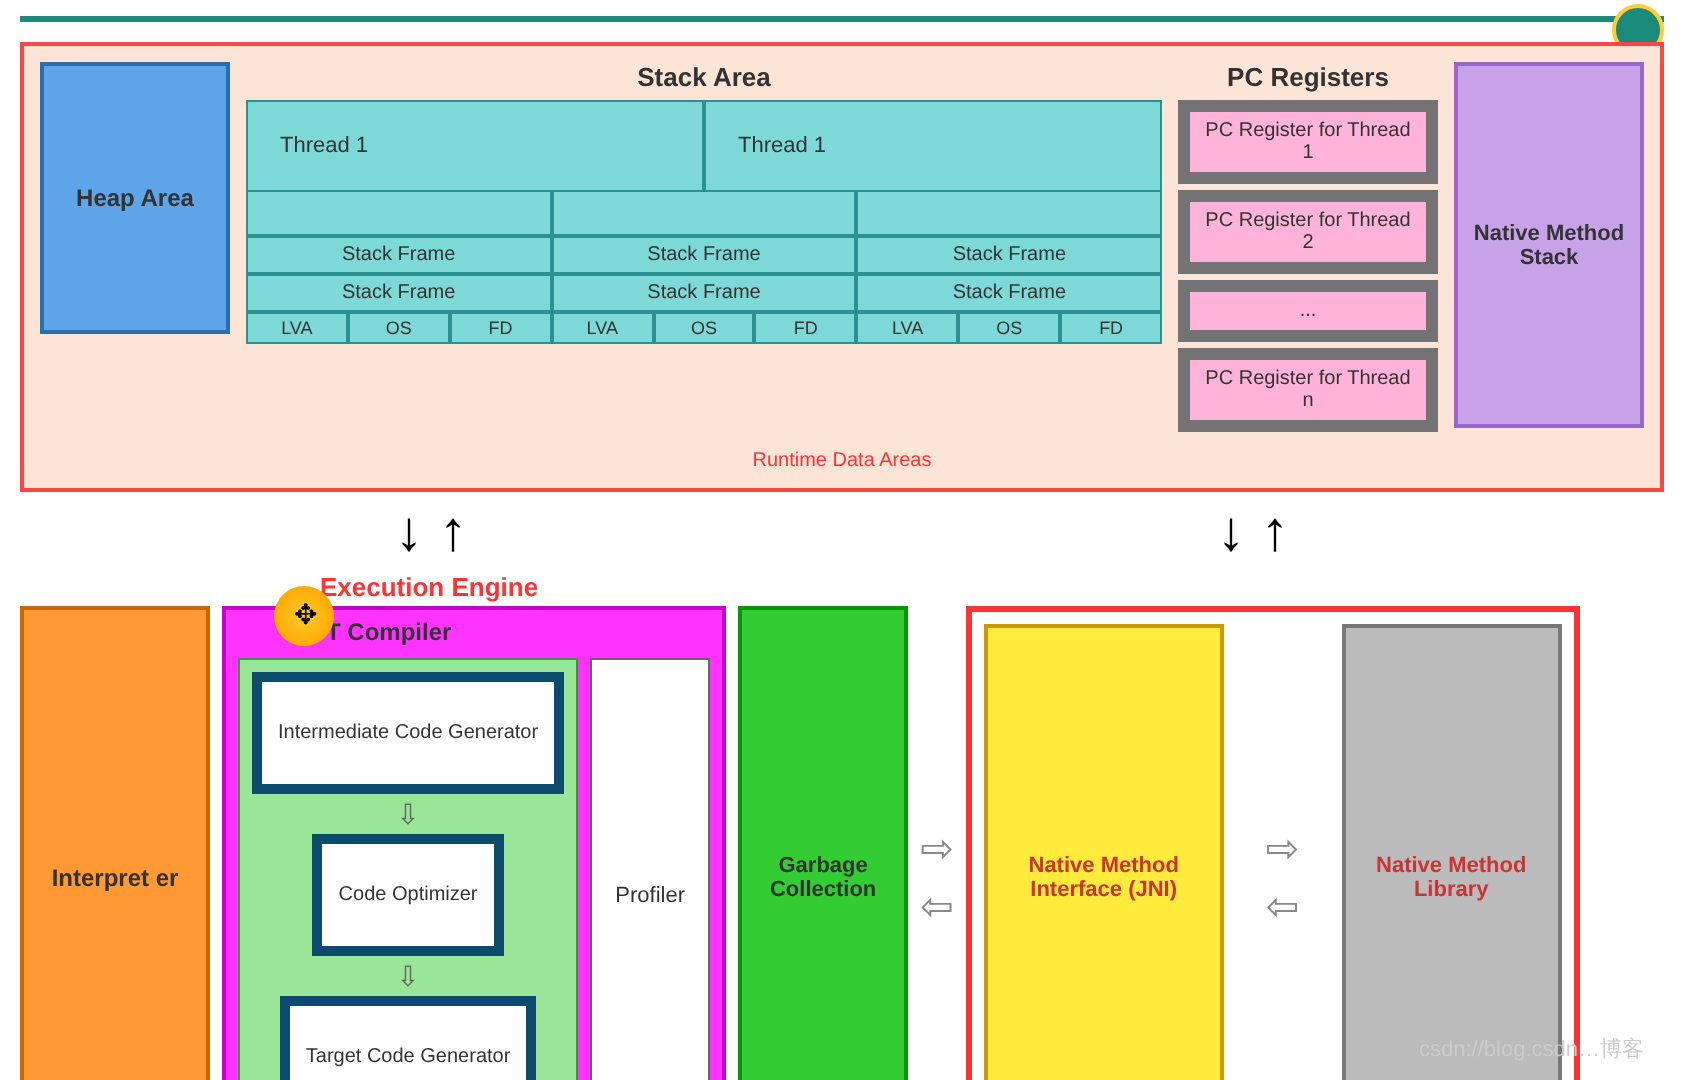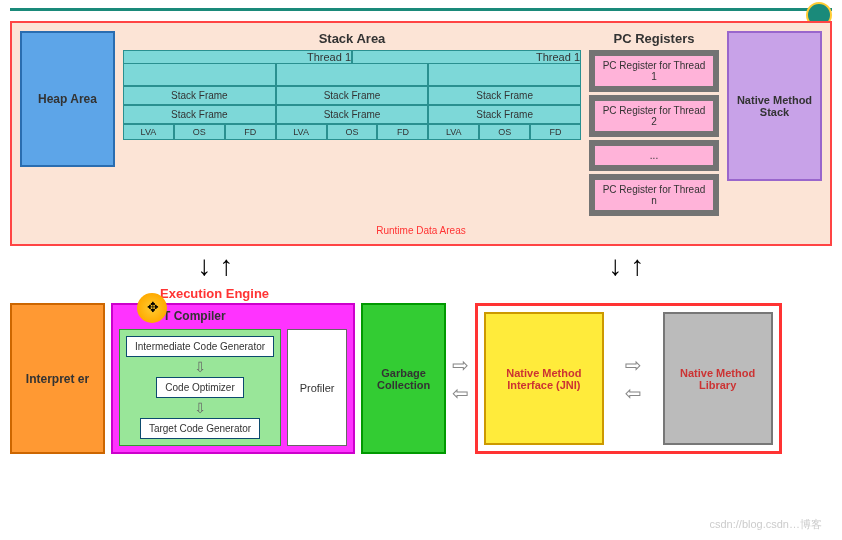--- a/index.html
+++ b/index.html
@@ -6,42 +6,42 @@
 body{background:#fff;width:842px;height:540px;position:relative;padding:8px 10px}
 .top-border{height:3px;background:#1a8a7a;margin-bottom:10px}
 .runtime{border:2px solid #ff4444;background:#fce4d6;padding:8px;position:relative}
 .runtime-inner{display:flex;gap:8px;align-items:stretch}
 .box{border:2px solid;display:flex;align-items:center;justify-content:center;text-align:center;font-size:12px;font-weight:bold}
 .method-area{background:#ff6b6b;border-color:#d43d3d;width:95px;height:150px;color:#333}
 .heap-area{background:#5da5e8;border-color:#2a6db0;width:95px;height:136px;color:#333}
 .stack-area{flex:1;display:flex;flex-direction:column}
 .sa-title,.pc-title{text-align:center;font-weight:bold;font-size:13px;margin-bottom:4px;color:#333}
 .threads{display:flex;gap:0}
-.thread{flex:1;background:#7dd8d8;border:1px solid #2a9090;text-align:right;font-size:11px;padding:0;color:#333}
+.thread{flex:1;background:#7dd8d8;border:1px solid #2a9090;text-align:left;font-size:11px;padding:16px;color:#333}
 .thread-body{background:#7dd8d8;border:1px solid #2a9090;border-top:none;height:22px}
 .sf-rows{display:flex}
 .sf-col{flex:1}
 .sf{background:#7dd8d8;border:1px solid #2a9090;font-size:10px;text-align:center;padding:3px;color:#333}
 .lva-row{display:flex}
 .mini{flex:1;background:#7dd8d8;border:1px solid #2a9090;font-size:9px;text-align:center;padding:2px;color:#333}
 .pc-area{width:130px}
 .pc-box{background:#ffb3d9;border:6px solid #737373;font-size:10px;text-align:center;padding:4px;margin-bottom:3px;color:#333}
-.native-stack{background:#c8a2e8;border-color:#9966cc;width:95px;height:150px;color:#333;font-size:11px}
+.native-stack{background:#c8a2e8;border-color:#9966cc;width:95px;height:183px;color:#333;font-size:11px}
 .runtime-label{text-align:center;color:#ff3333;font-weight:normal;font-size:10px;margin-top:6px}
 .arrows{display:flex;justify-content:space-around;padding:4px 0}
 .arr-pair{display:flex;gap:8px;font-size:28px;font-weight:bold}
 .exec-label{color:#ff3333;font-weight:bold;font-size:13px;margin-left:150px;margin-bottom:2px}
 .bottom{display:flex;gap:6px;align-items:stretch}
 .interpreter{background:#ff9933;border:2px solid #cc6600;width:95px;display:flex;align-items:center;justify-content:center;font-weight:bold;font-size:12px;color:#333}
 .jit{background:#ff33ff;border:2px solid #cc00cc;padding:6px;display:flex;gap:6px;position:relative}
 .jit-title{position:absolute;top:4px;left:50px;font-weight:bold;font-size:12px;color:#333}
 .cursor-icon{position:absolute;top:-12px;left:24px;width:30px;height:30px;background:radial-gradient(circle,#ffcc33 0%,#ffaa00 70%,transparent 100%);border-radius:50%;z-index:10}
 .cursor-arrow{position:absolute;top:6px;left:10px;font-size:14px;color:#000}
 .jit-inner{background:#99e699;border:1px solid #339933;padding:6px;margin-top:18px;display:flex;flex-direction:column;gap:2px;align-items:center}
-.jit-box{background:#fff;border:1px solid #0c4a6e;font-size:10px;padding:4px 8px;text-align:center;color:#333}
+.jit-box{background:#fff;border:5px solid #0c4a6e;font-size:10px;padding:20px 8px;text-align:center;color:#333}
 .jit-arr{font-size:14px;color:#666}
 .profiler{background:#fff;border:1px solid #666;width:60px;display:flex;align-items:center;justify-content:center;font-size:11px;margin-top:18px;color:#333}
 .gc{background:#33cc33;border:2px solid #009900;width:85px;display:flex;align-items:center;justify-content:center;font-weight:bold;font-size:11px;text-align:center;color:#333}
 .h-arrows{display:flex;flex-direction:column;justify-content:center;gap:4px;font-size:20px;color:#888}
 .native-box{border:3px solid #ff3333;padding:6px;display:flex;gap:21px;align-items:stretch}
 .jni{background:#ffeb3b;border:2px solid #cc9900;width:120px;display:flex;align-items:center;justify-content:center;font-weight:bold;font-size:11px;text-align:center;color:#cc3333}
 .nml{background:#bbb;border:2px solid #777;width:110px;display:flex;align-items:center;justify-content:center;font-weight:bold;font-size:11px;text-align:center;color:#cc3333}
 .watermark{position:absolute;bottom:8px;right:20px;color:#ccc;font-size:11px}
 .logo{position:absolute;top:2px;right:10px;width:26px;height:26px;border-radius:50%;background:#1a8a7a;border:2px solid #ffcc33}
 </style>

